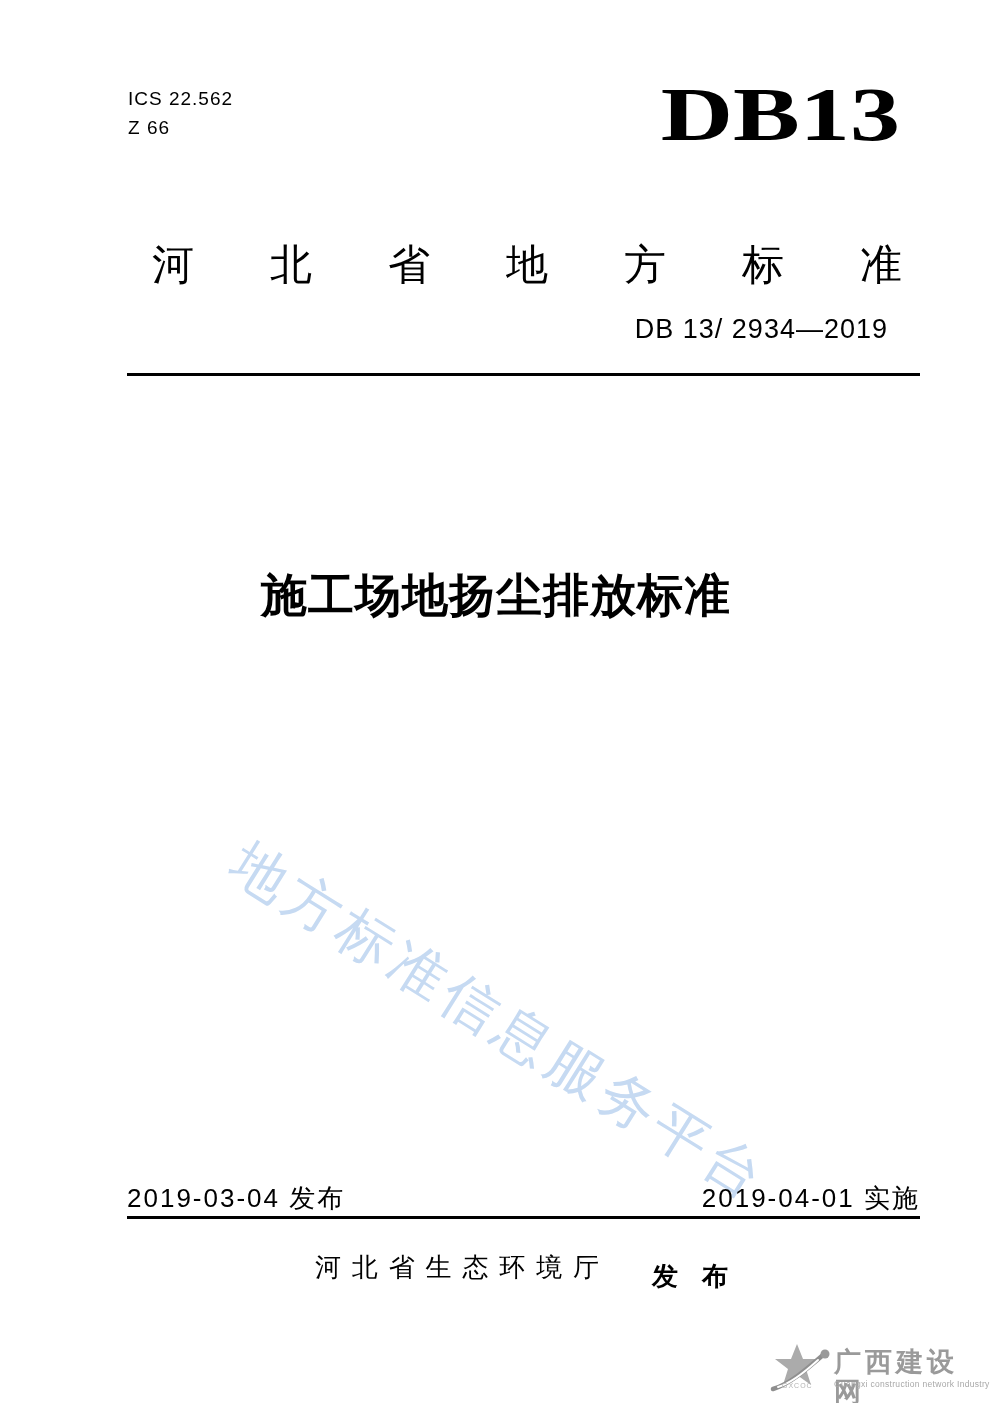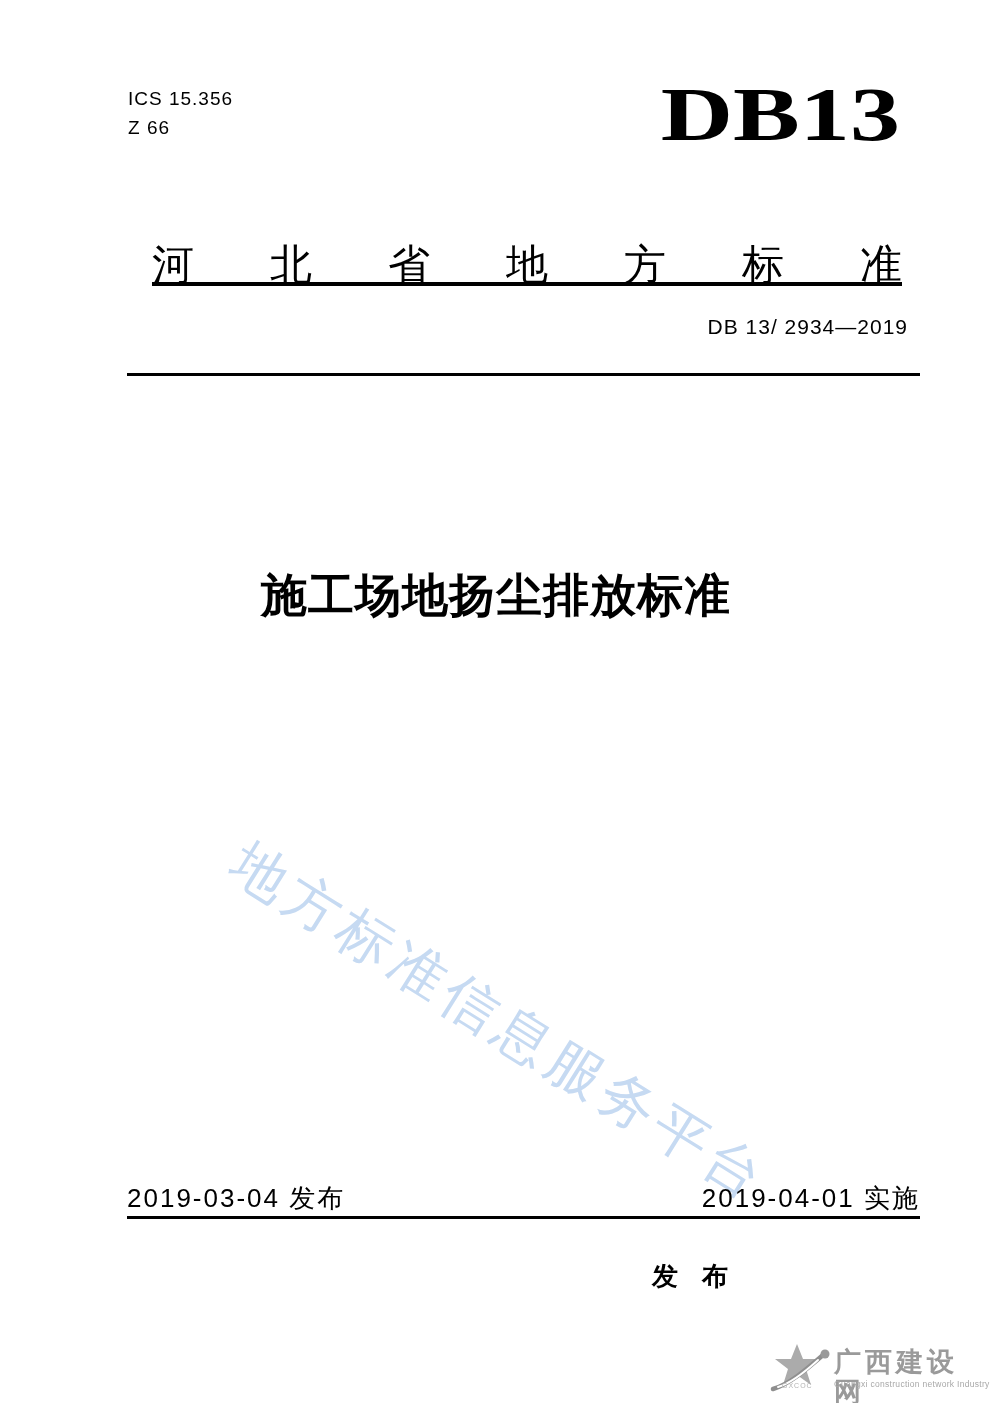--- a/index.html
+++ b/index.html
@@ -10,25 +10,25 @@
   }
   .ics-block{position:absolute;left:128px;top:84px;font-size:19px;line-height:29px;letter-spacing:1px;}
   .db13-logo{
     position:absolute;right:92px;top:72px;
     font-family:"Liberation Serif","DejaVu Serif",serif;font-weight:bold;
     font-size:77px;line-height:1.1;transform:scaleX(1.3);transform-origin:100% 0;
   }
   .standard-name{
     position:absolute;left:152px;right:90px;top:243px;
     font-size:42px;line-height:1.05;font-weight:500;
-    text-align:justify;text-align-last:justify;text-decoration:underline;
+    text-align:justify;text-align-last:justify;
   }
   .standard-number{
-    position:absolute;right:84px;top:315px;
-    font-size:21px;letter-spacing:1px;line-height:1.1;margin-left:16px;
+    position:absolute;right:104px;top:315px;
+    font-size:27px;letter-spacing:1px;line-height:1.1;margin-left:16px;
   }
   .top-rule{position:absolute;left:127px;right:72px;top:373px;height:3px;background:#000;}
   .doc-title{
     position:absolute;left:0;right:0;top:539px;text-align:center;
     font-size:46px;font-weight:700;letter-spacing:1px;line-height:1.1;margin-top:31px;
   }
   .watermark{
     position:absolute;left:256px;top:826px;white-space:nowrap;
     font-size:56px;letter-spacing:6px;color:#c6daf2;
     text-shadow:2px 2px 0 rgba(255,255,255,0.65);
@@ -64,21 +64,21 @@
     position:absolute;left:72px;top:42px;font-size:8.5px;color:#a8a8a8;
     letter-spacing:0.3px;line-height:1;white-space:nowrap;
   }
 </style>
 </head>
 <body>
 
 <div class="page">
 
   <div class="ics-block">
-    <div>ICS 15.356</div>
+    <div>ICS 22.562</div>
     <div>Z 66</div>
   </div>
 
   <div class="db13-logo">DB13</div>
 
   <div class="standard-name">河北省地方标准</div>
 
   <div class="standard-number">DB 13/ 2934—2019</div>
 
   <div class="top-rule"></div>
@@ -86,20 +86,21 @@
   <div class="doc-title">施工场地扬尘排放标准</div>
 
   <div class="watermark">地方标准信息服务平台</div>
 
   <div class="date-row">
     <span>2019-03-04 发布</span>
     <span>2019-04-01 实施</span>
   </div>
 
   <div class="issuers">
+    <div>河北省生态环境厅</div>
   </div>
 
   <div class="publish-label">发布</div>
 
   <div class="footer-logo">
     <span class="star-wrap">
       <svg width="62" height="52" viewBox="0 0 62 52" xmlns="http://www.w3.org/2000/svg">
         <polygon points="27,2 33,17 49,17 36,27 41,43 27,33 13,43 18,27 5,17 21,17" fill="#ababab"></polygon>
         <path d="M3,47 C 20,42 38,26 53,13" stroke="#8f8f8f" stroke-width="4.5" fill="none" stroke-linecap="round"></path>
         <path d="M8,45 C 22,41 36,29 48,18" stroke="#ffffff" stroke-width="2" fill="none" stroke-linecap="round"></path>

